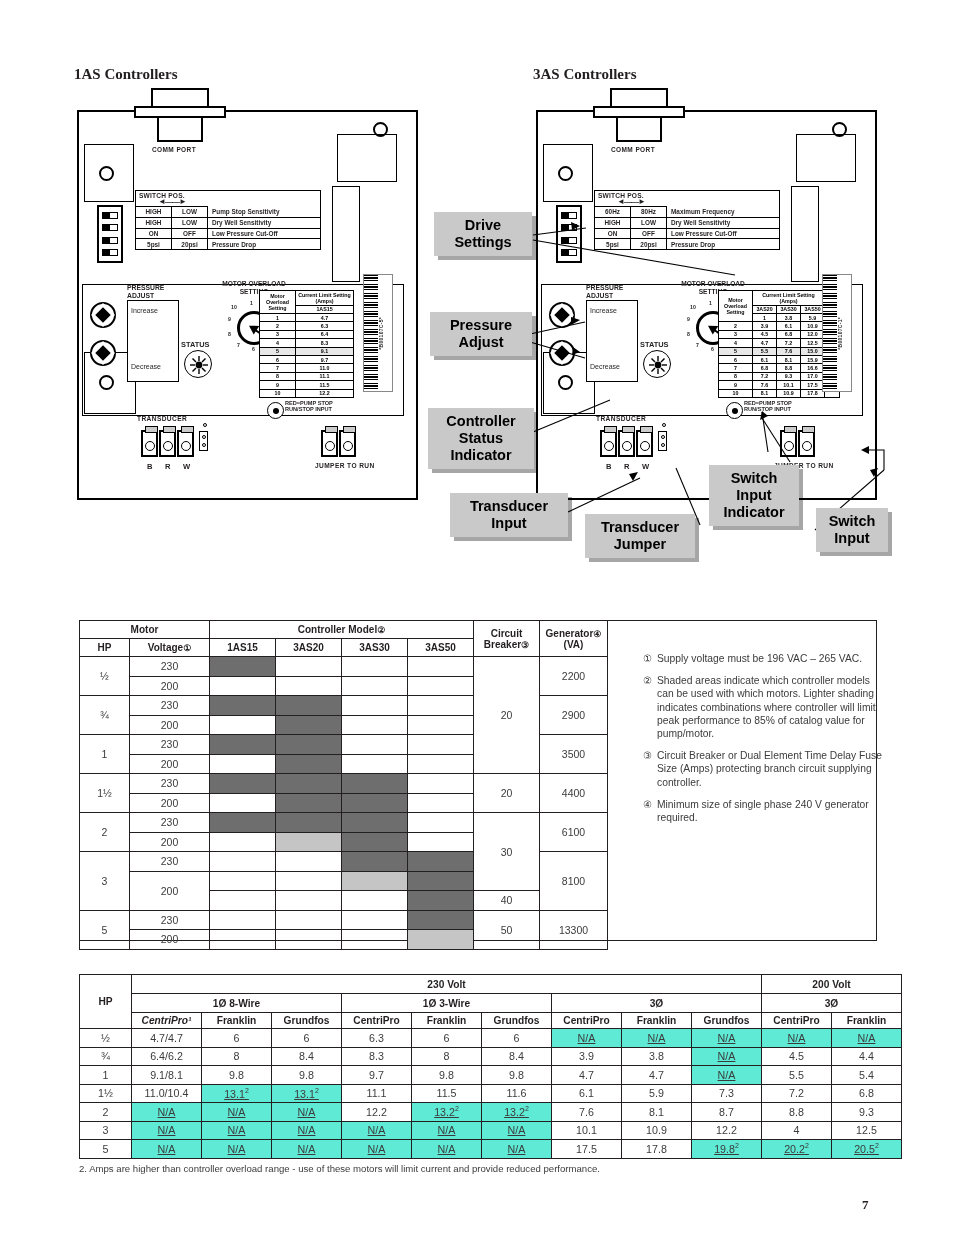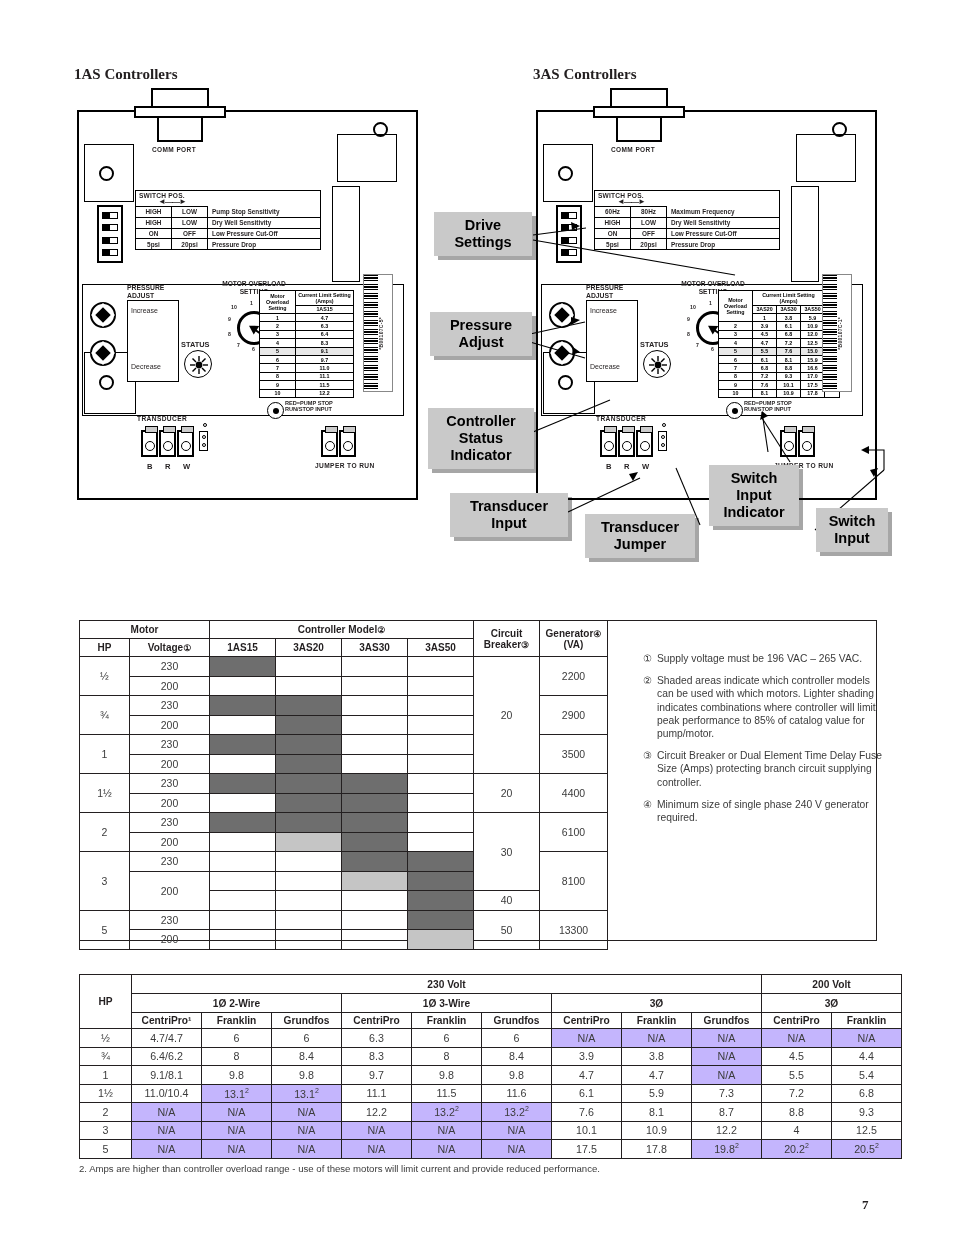--- a/index.html
+++ b/index.html
@@ -201,21 +201,21 @@
   #t3-notes { position:absolute; left:643px; top:652px; width:245px; font-size:10.3px; line-height:13.2px; color:#3b3b3b; }
   #t3-notes .note { position:relative; padding-left:14px; margin-bottom:9px; }
   #t3-notes .note .cnum { position:absolute; left:0; top:0; font-size:10px; }
   .t3-rule-top { position:absolute; left:79px; top:620px; width:798px; border-top:1.6px solid #231f20; }
   .t3-rule-bot { position:absolute; left:79px; top:940px; width:798px; border-top:1.6px solid #231f20; }
   .t3-rule-right { position:absolute; left:876px; top:620px; height:320px; border-left:1.2px solid #231f20; }
 
   #tbl4 { left:79px; top:974px; }
   #tbl4 th { font-size:10.2px; padding:2px 3px; }
   #tbl4 td { height:18.5px; font-size:10.7px; }
-  #tbl4 .na { background:#c4b5fd; }
+  #tbl4 .na { background:#5eead4;text-decoration:underline; }
   sup { font-size:7px; vertical-align:super; }
 
   .tbl-footnotes { position:absolute; left:79px; top:1163px; font-size:9.6px; line-height:12.5px; color:#3b3b3b; }
 
   .pagenum { position:absolute; left:862px; top:1197px; font-family:"Liberation Serif",serif;
     font-weight:bold; font-size:13px; }
 </style>
 </head>
 <body>
 
@@ -837,27 +837,27 @@
 
 
   <table class="data" id="tbl4">
     <tbody>
         <tr>
       <th rowspan="3" style="width:52px; border-top:1.6px solid #231f20;">HP</th>
       <th colspan="9" style="height:19px; border-top:1.6px solid #231f20;">230 Volt</th>
       <th colspan="2" style="border-top:1.6px solid #231f20;">200 Volt</th>
     </tr>
     <tr>
-      <th colspan="3" style="height:19px;">1Ø 2-Wire</th>
+      <th colspan="3" style="height:19px;">1Ø 8-Wire</th>
       <th colspan="3">1Ø 3-Wire</th>
       <th colspan="3">3Ø</th>
       <th colspan="2">3Ø</th>
     </tr>
     <tr>
-      <th style="width:70px; border-bottom:1.6px solid #231f20;">CentriPro¹</th>
+      <th style="width:70px; border-bottom:1.6px solid #231f20;font-style:italic;">CentriPro¹</th>
       <th style="width:70px; border-bottom:1.6px solid #231f20;">Franklin</th>
       <th style="width:70px; border-bottom:1.6px solid #231f20;">Grundfos</th>
       <th style="width:70px; border-bottom:1.6px solid #231f20;">CentriPro</th>
       <th style="width:70px; border-bottom:1.6px solid #231f20;">Franklin</th>
       <th style="width:70px; border-bottom:1.6px solid #231f20;">Grundfos</th>
       <th style="width:70px; border-bottom:1.6px solid #231f20;">CentriPro</th>
       <th style="width:70px; border-bottom:1.6px solid #231f20;">Franklin</th>
       <th style="width:70px; border-bottom:1.6px solid #231f20;">Grundfos</th>
       <th style="width:70px; border-bottom:1.6px solid #231f20;">CentriPro</th>
       <th style="width:70px; border-bottom:1.6px solid #231f20;">Franklin</th>

